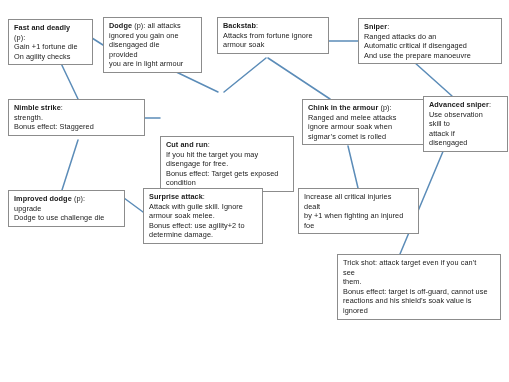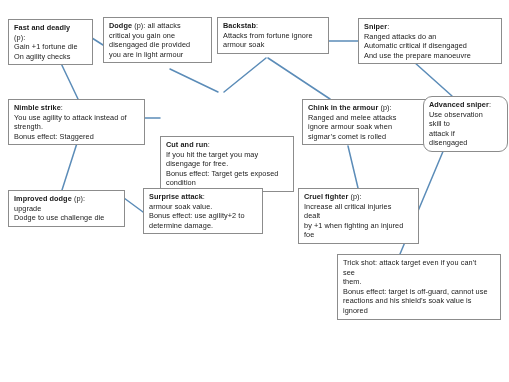--- a/index.html
+++ b/index.html
@@ -73,82 +73,81 @@
       <line x1="452" y1="130" x2="400" y2="254"></line>
     </g>
   </svg>
 
   <div class="node" style="left:8px;top:19px;width:85px;">
     <p><span class="title">Fast and deadly</span><span class="tail"> (p):</span></p>
     <p>Gain +1 fortune die</p>
     <p>On agility checks</p>
   </div>
 
-  <div class="node" style="left:103px;top:17px;width:109px;">
+  <div class="node" style="left:103px;top:17px;width:99px;">
     <p><span class="title">Dodge</span><span class="tail"> (p): all attacks</span></p>
-    <p>critical you gain one</p>
+    <p>ignored you gain one</p>
     <p>disengaged die provided</p>
     <p>you are in light armour</p>
   </div>
 
   <div class="node" style="left:217px;top:17px;width:112px;">
     <p><span class="title">Backstab</span><span class="tail">:</span></p>
     <p>Attacks from fortune ignore</p>
     <p> armour soak</p>
   </div>
 
   <div class="node" style="left:358px;top:18px;width:144px;">
     <p><span class="title">Sniper</span><span class="tail">:</span></p>
     <p>Ranged attacks do an</p>
     <p>Automatic critical if disengaged</p>
     <p>And use the prepare manoeuvre</p>
   </div>
 
   <div class="node" style="left:8px;top:99px;width:137px;">
     <p><span class="title">Nimble strike</span><span class="tail">:</span></p>
-    <p>You use agility to attack instead of</p>
     <p>strength.</p>
     <p>Bonus effect: Staggered</p>
   </div>
 
   <div class="node" style="left:160px;top:92px;width:134px;margin-top:44px;">
     <p><span class="title">Cut and run</span><span class="tail">:</span></p>
     <p>If you hit the target you may</p>
     <p>disengage for free.</p>
     <p>Bonus effect: Target gets exposed</p>
     <p>condition</p>
   </div>
 
   <div class="node" style="left:302px;top:99px;width:124px;">
     <p><span class="title">Chink in the armour</span><span class="tail"> (p):</span></p>
     <p>Ranged and melee attacks</p>
     <p>ignore armour soak when</p>
     <p>sigmar’s comet is rolled</p>
   </div>
 
-  <div class="node" style="left:423px;top:96px;width:85px;border-radius:9px;">
+  <div class="node" style="left:423px;top:96px;width:85px;">
     <p><span class="title">Advanced sniper</span><span class="tail">:</span></p>
     <p>Use observation skill to</p>
     <p>attack if disengaged</p>
   </div>
 
   <div class="node" style="left:8px;top:190px;width:117px;">
     <p><span class="title">Improved dodge</span><span class="tail"> (p): upgrade</span></p>
     <p>Dodge to use challenge die</p>
   </div>
 
   <div class="node" style="left:143px;top:188px;width:120px;">
     <p><span class="title">Surprise attack</span><span class="tail">:</span></p>
-    <p>armour soak value.</p>
+    <p>Attack with guile skill. Ignore</p>
+    <p>armour soak melee.</p>
     <p>Bonus effect: use agility+2 to</p>
     <p>determine damage.</p>
   </div>
 
   <div class="node" style="left:298px;top:188px;width:121px;">
-    <p><span class="title">Cruel fighter</span><span class="tail"> (p):</span></p>
     <p>Increase all critical injuries dealt</p>
     <p>by +1 when fighting an injured foe</p>
   </div>
 
   <div class="node" style="left:337px;top:254px;width:164px;">
     <p>Trick shot: attack target even if you can’t see</p>
     <p>them.</p>
     <p>Bonus effect: target is off-guard, cannot use</p>
     <p>reactions and his shield’s soak value is ignored</p>
   </div>

